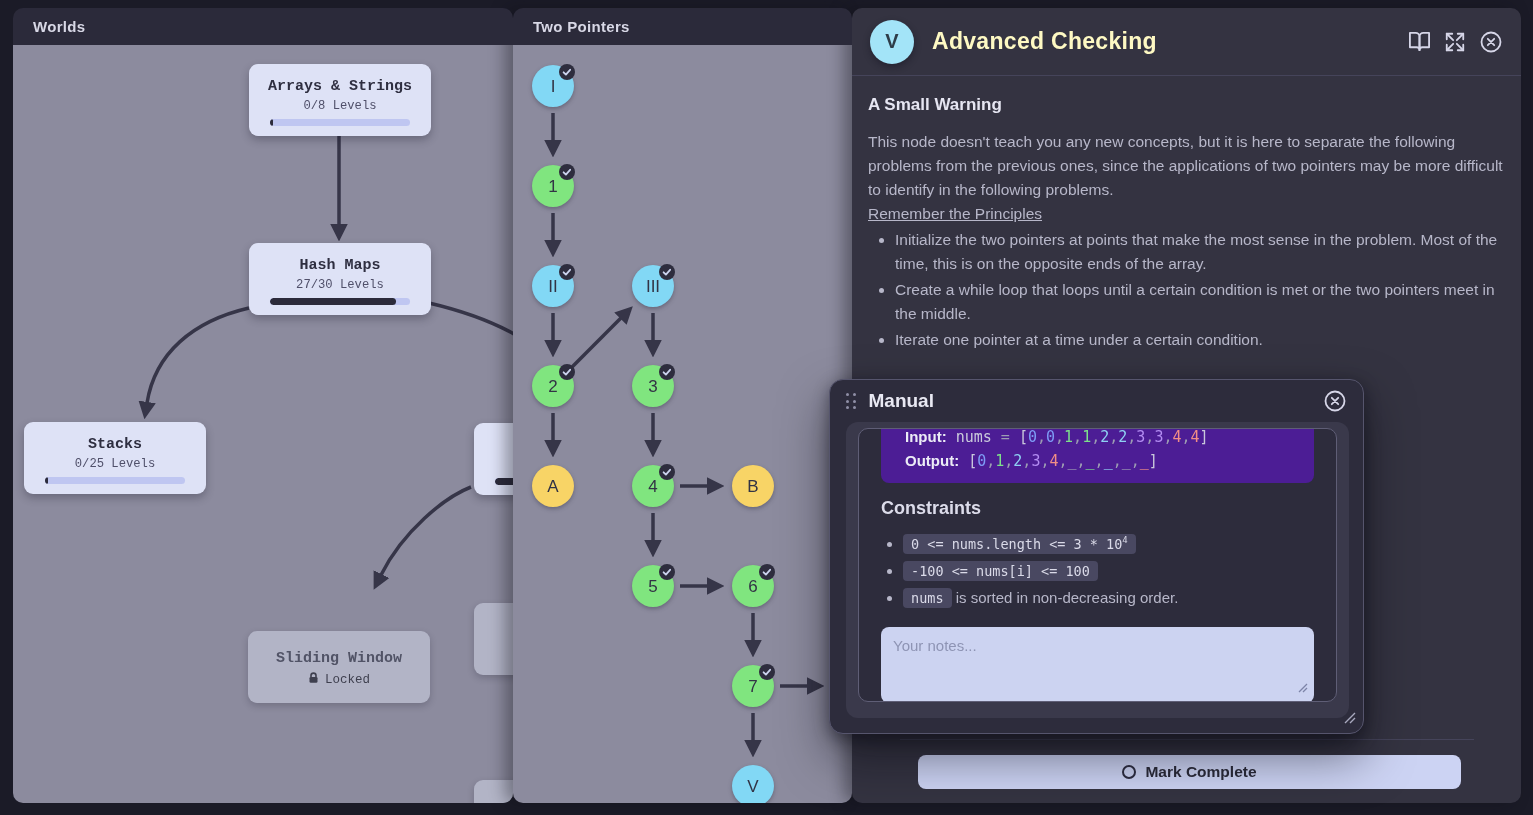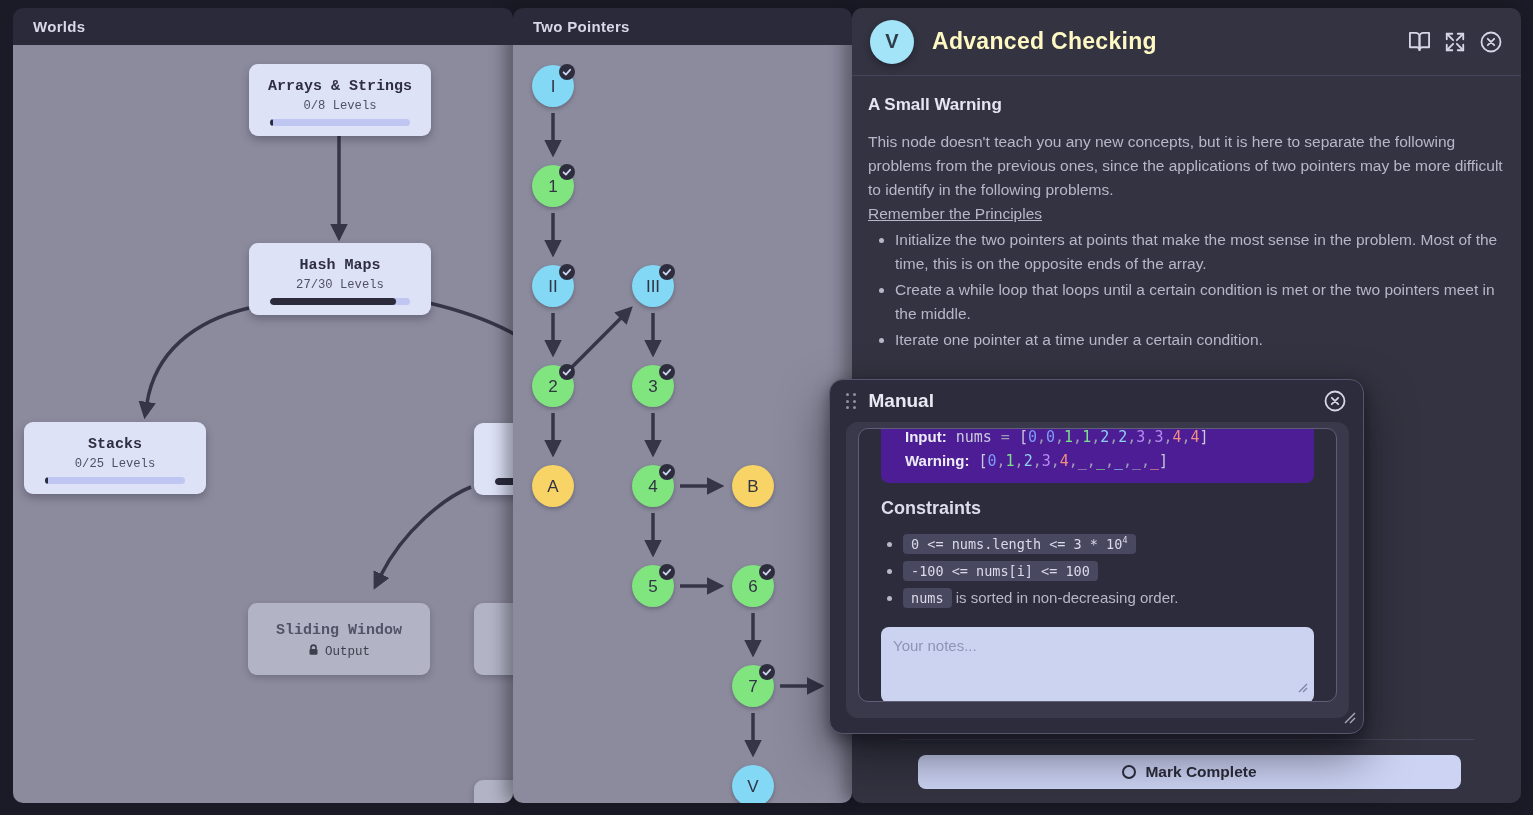--- a/index.html
+++ b/index.html
@@ -121,28 +121,28 @@
             <i style="width: 90%;"></i>
           </span>
         </div>
         <div class="wcard" style="left: 11px; top: 377px; text-align: center;">
           <span class="t">Stacks</span>
           <span class="s">0/25 Levels</span>
           <span class="wbar">
             <i style="width: 2%;"></i>
           </span>
         </div>
-        <div class="wcard locked" style="left: 235px; top: 558px;">
+        <div class="wcard locked" style="left: 235px; top: 586px;">
           <span class="t">Sliding Window</span>
           <span class="lockrow">
             <span><svg width="11" height="12" viewBox="0 0 11 12">
                 <path d="M3 5.2V3.6a2.5 2.5 0 0 1 5 0v1.6" fill="none" stroke="#3e3f4e" stroke-width="1.6"></path>
                 <rect x="1.5" y="5" width="8" height="5.8" rx="1.3" fill="#3e3f4e"></rect>
               </svg></span>
-            <span>Output</span>
+            <span>Locked</span>
           </span>
         </div>
         <div class="wcard" style="left: 461px; top: 378px;">
           <span class="t"></span>
           <span class="s"></span>
           <span class="wbar">
             <i style="width: 100%;"></i>
           </span>
         </div>
         <div class="wcard locked" style="left: 461px; top: 558px;">
@@ -349,21 +349,21 @@
   </div>
 
   <div class="well">
     <div class="scroll">
       <div class="codeblock">
         <div>
           <span class="clabel">Input:</span>
           <span> </span><span id="input-tokens"><span class="tok-plain">nums </span><span class="tok-punct">= </span><span class="tok-plain">[</span><span class="tok-n0">0</span><span class="tok-punct">,</span><span class="tok-n0">0</span><span class="tok-punct">,</span><span class="tok-n1">1</span><span class="tok-punct">,</span><span class="tok-n1">1</span><span class="tok-punct">,</span><span class="tok-n2">2</span><span class="tok-punct">,</span><span class="tok-n2">2</span><span class="tok-punct">,</span><span class="tok-n3">3</span><span class="tok-punct">,</span><span class="tok-n3">3</span><span class="tok-punct">,</span><span class="tok-n4">4</span><span class="tok-punct">,</span><span class="tok-n4">4</span><span class="tok-plain">]</span></span>
         </div>
         <div>
-          <span class="clabel">Warning:</span>
+          <span class="clabel">Output:</span>
           <span> </span><span id="output-tokens"><span class="tok-plain">[</span><span class="tok-n0">0</span><span class="tok-punct">,</span><span class="tok-n1">1</span><span class="tok-punct">,</span><span class="tok-n2">2</span><span class="tok-punct">,</span><span class="tok-n3">3</span><span class="tok-punct">,</span><span class="tok-n4">4</span><span class="tok-punct">,</span><span class="tok-punct">_</span><span class="tok-punct">,</span><span class="tok-n1">_</span><span class="tok-punct">,</span><span class="tok-n2">_</span><span class="tok-punct">,</span><span class="tok-punct">_</span><span class="tok-punct">,</span><span class="tok-n4">_</span><span class="tok-plain">]</span></span>
         </div>
       </div>
 
       <div class="cons-h">Constraints</div>
       <ul class="cons-list" id="constraints-list">
           <li><span class="chip">0 &lt;= nums.length &lt;= 3 * 10<sup>4</sup></span></li>
           <li><span class="chip">-100 &lt;= nums[i] &lt;= 100</span></li>
           <li><span class="chip">nums</span><span> is sorted in non-decreasing order.</span></li>
         </ul>

